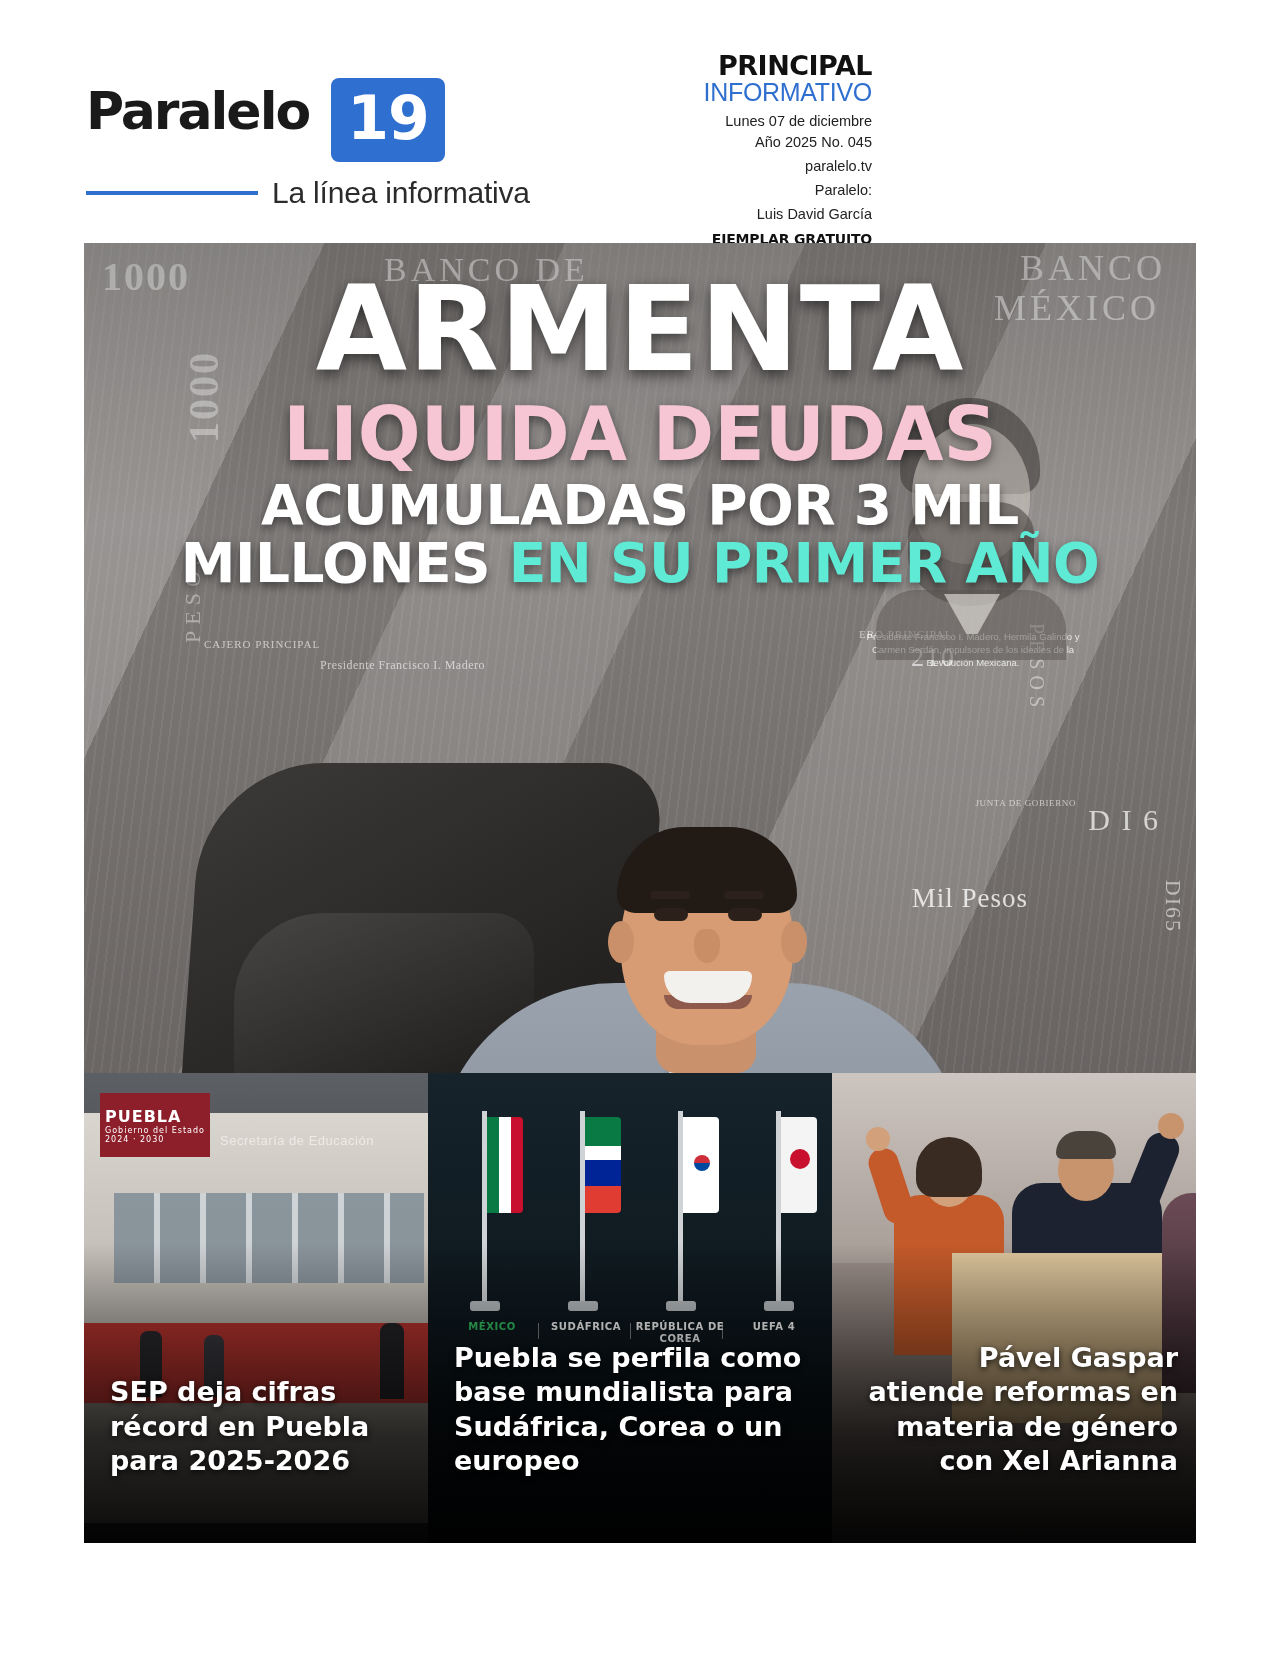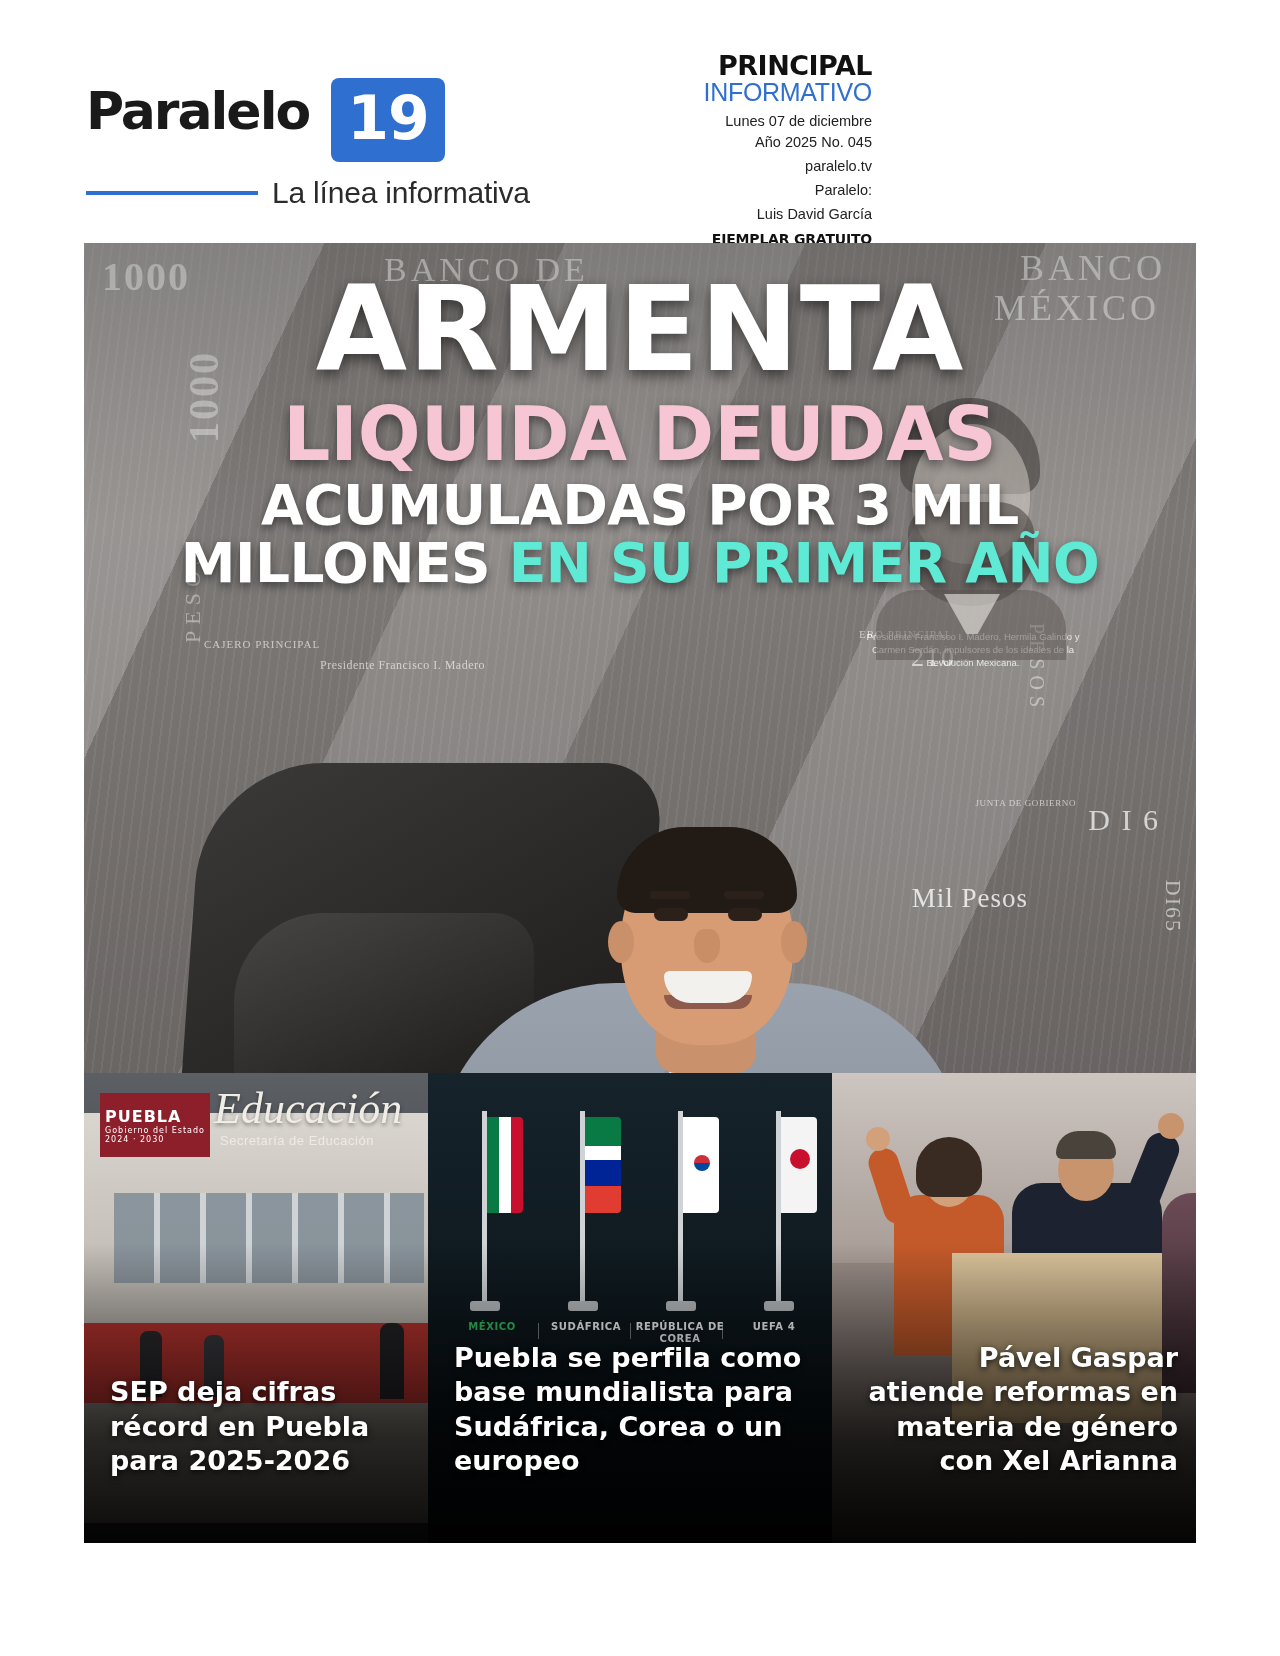--- a/index.html
+++ b/index.html
@@ -721,21 +721,20 @@
         <div class="t1-p1"></div>
           <div class="t1-p2"></div>
           <div class="t1-p3"></div>
         <div class="t1-sign">
           <div>
             <span>PUEBLA</span>
             <small>Gobierno del Estado</small>
             <small>2024 · 2030</small>
           </div>
         </div>
-        <div class="t1-edu">Educación</div>
         <div class="t1-edu2">Secretaría de Educación</div>
       </div>
       <div class="tile-fade"></div>
       <div class="tile-text">SEP deja cifras récord en Puebla para 2025-2026</div>
     </div>
 
     <div class="tile tile-2">
       <div class="tile-img">
         <div class="t2-bg"></div>
         <div class="t2-flagrow">

